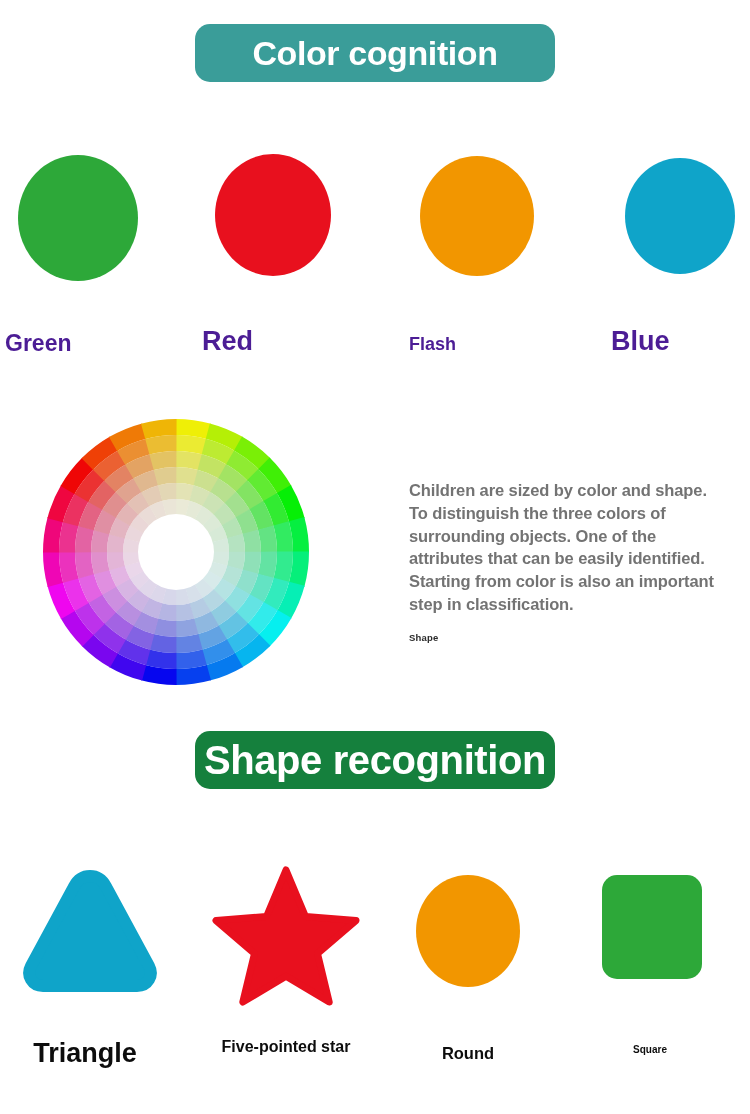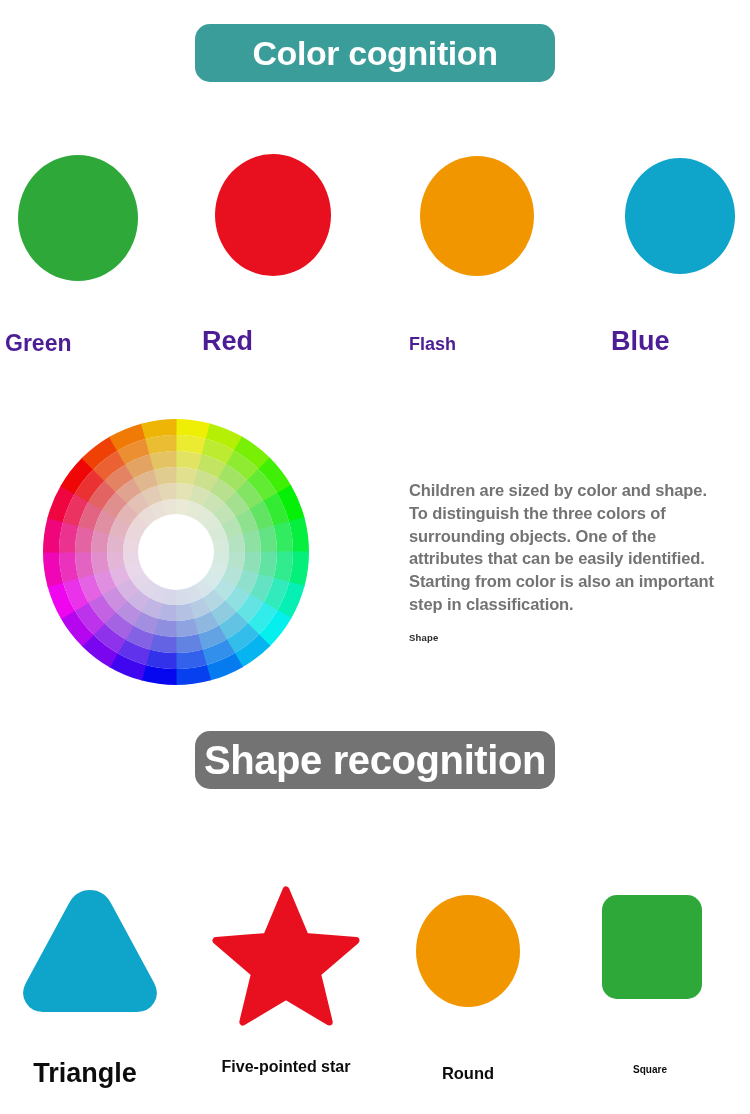--- a/index.html
+++ b/index.html
@@ -127,21 +127,21 @@
     font-size: 9.5px;
     font-weight: bold;
     color: #2b2b2b;
     letter-spacing: 0.2px;
   }
 
   
   .shape-row {
     position: absolute;
     left: 0;
-    top: 880px;
+    top: 860px;
     width: 750px;
     height: 230px;
   }
   .shape-cell {
     position: absolute;
     top: 0;
     width: 180px;
     height: 230px;
   }
   .shape-art {
@@ -356,21 +356,21 @@
         </g>
       <circle cx="134" cy="134" r="38" fill="#ffffff"></circle>
     </svg>
   </div>
 
   <div class="blurb">
     <p class="blurb-body">Children are sized by color and shape. To distinguish the three colors of surrounding objects. One of the attributes that can be easily identified. Starting from color is also an important step in classification.</p>
     <p class="blurb-caption">Shape</p>
   </div>
 
-  <div class="banner" id="banner-shape" style="background: #737373;">
+  <div class="banner" id="banner-shape" style="background: #15803d;">
     <span class="banner-text" style="color: rgb(255, 255, 255);">Shape recognition</span>
   </div>
 
   <div class="shape-row">
 
     <div class="shape-cell" id="cell-triangle">
       <div class="shape-art" id="art-triangle">
         <svg width="134" height="122" viewBox="0 0 134 122" xmlns="http://www.w3.org/2000/svg">
           <path d="M67 6 C74 6 79.5 10 83 16.5 L126 96 C131 105.5 125 116 114 116 L20 116 C9 116 3 105.5 8 96 L51 16.5 C54.5 10 60 6 67 6 Z" fill="#0fa4c9" stroke="#0fa4c9" stroke-width="12" stroke-linejoin="round"></path>
         </svg>

